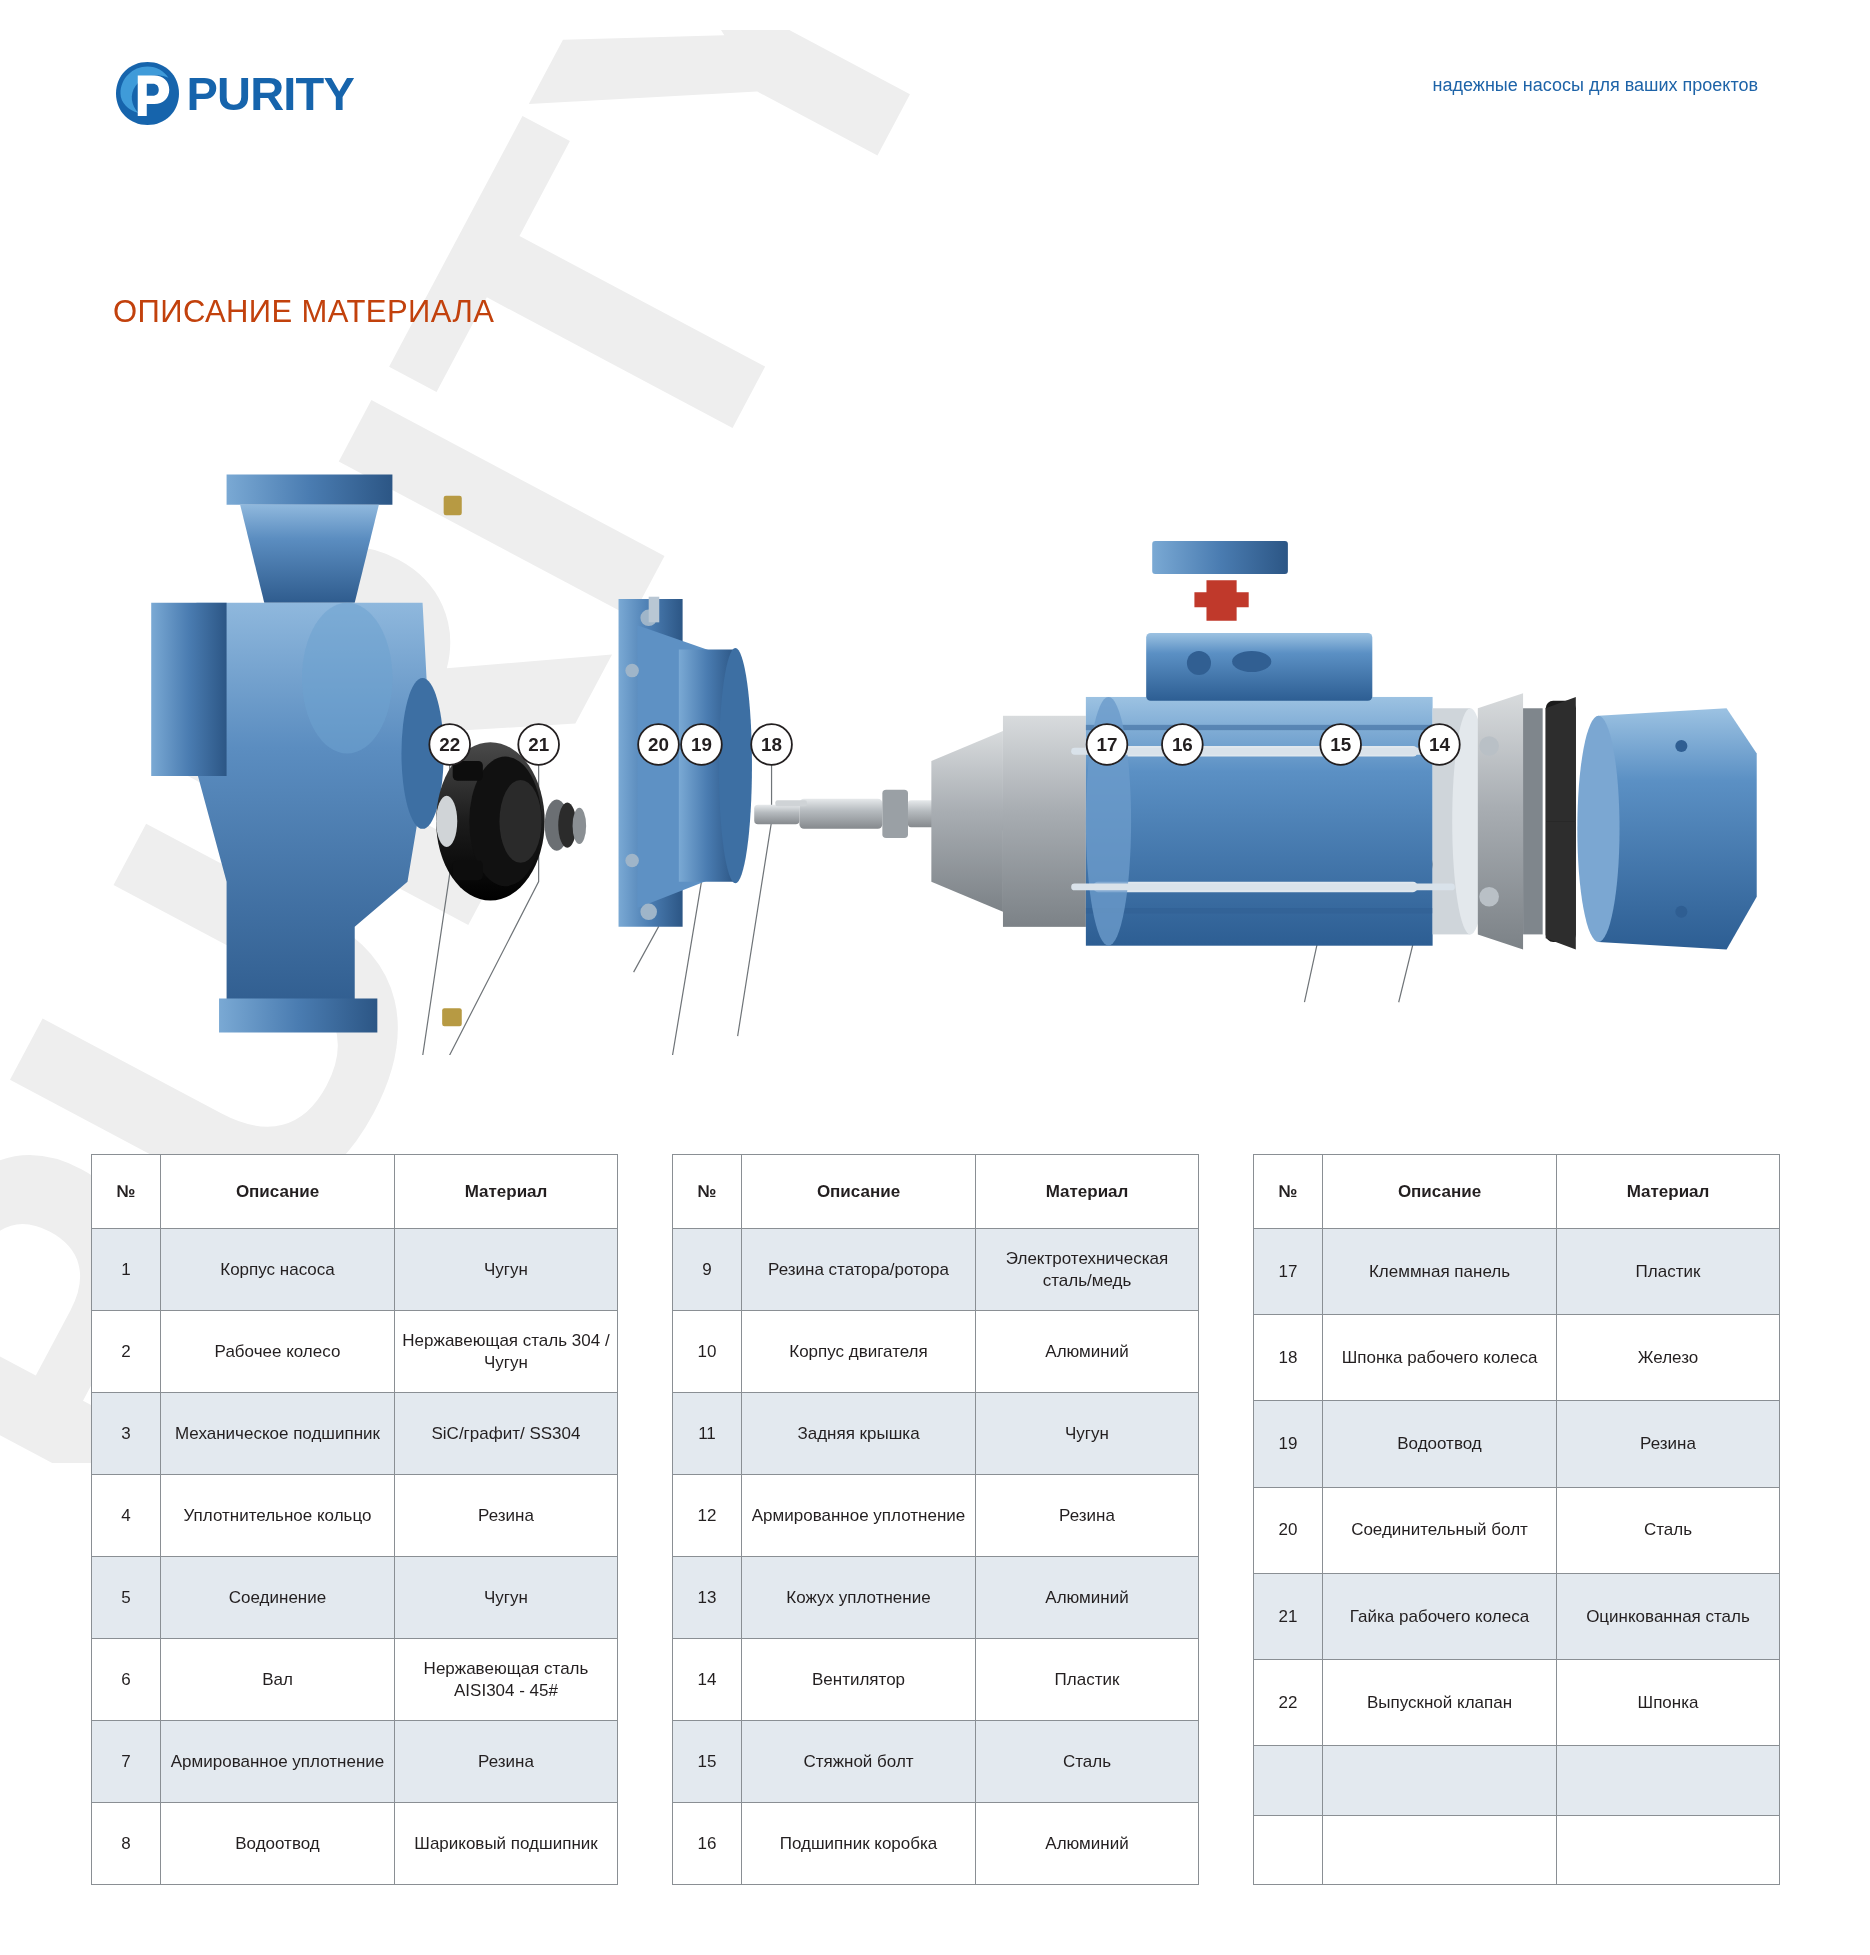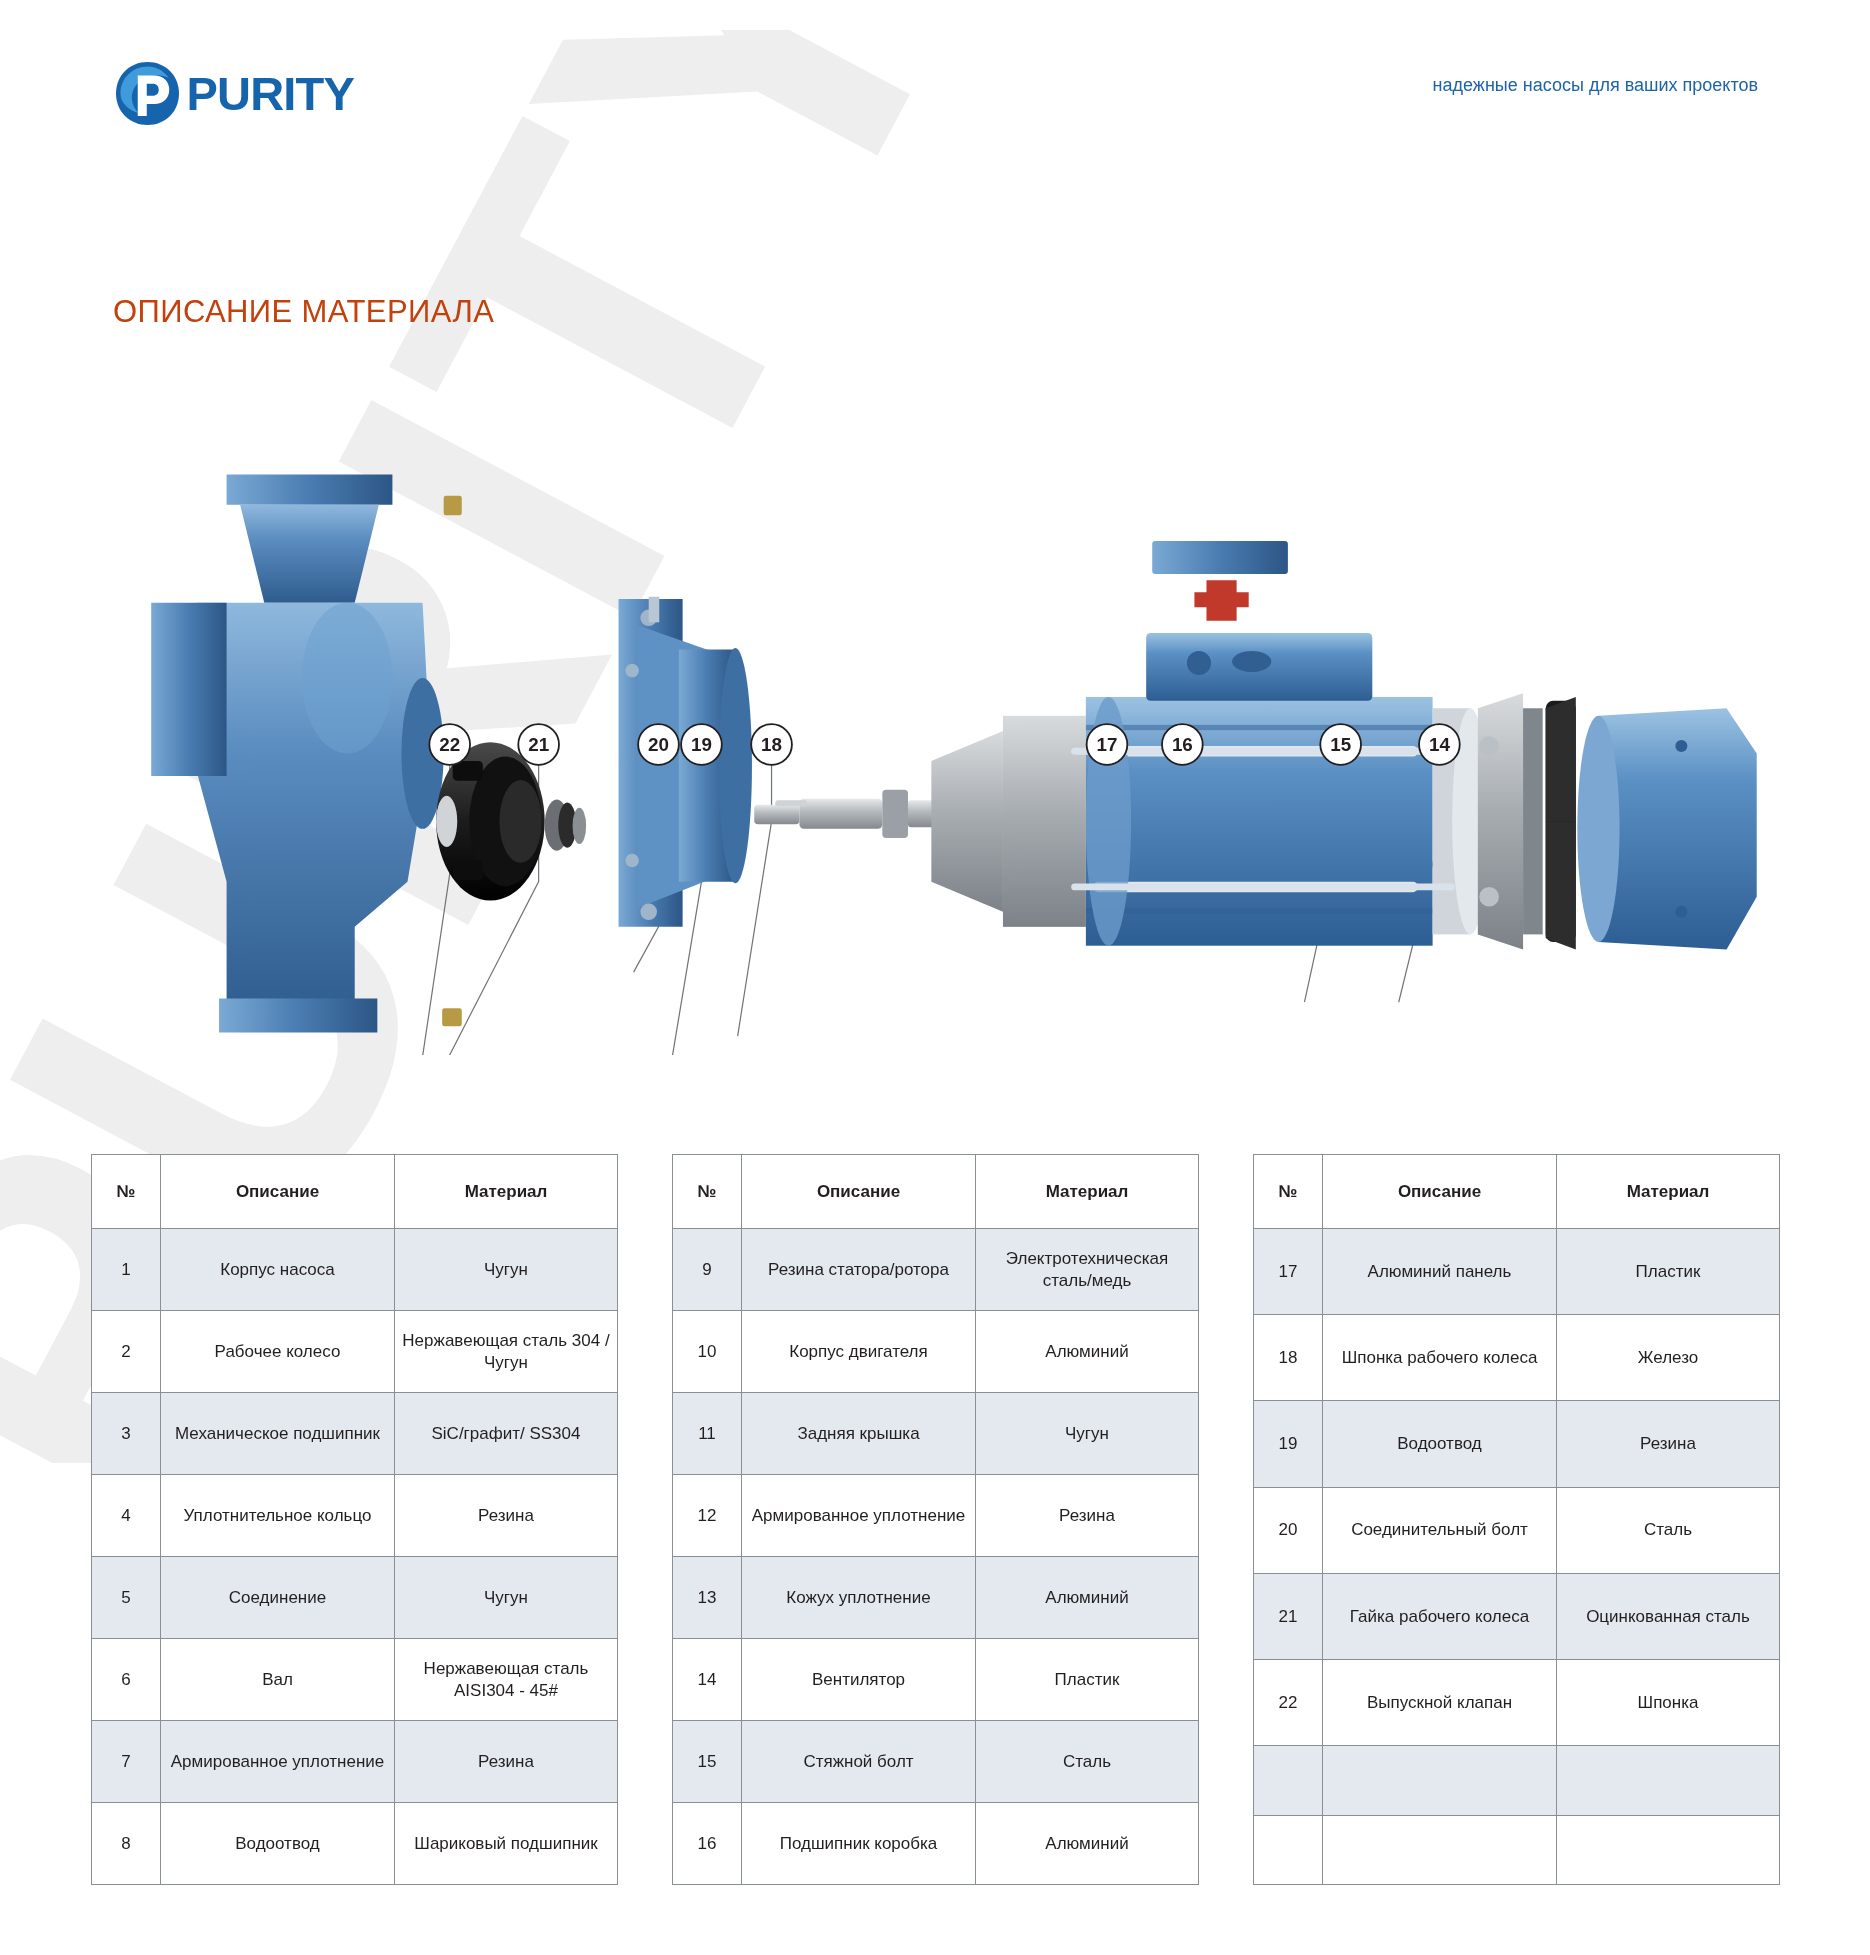--- a/index.html
+++ b/index.html
@@ -539,21 +539,21 @@
     <thead>
       <tr>
         <th>№</th>
         <th>Описание</th>
         <th>Материал</th>
       </tr>
     </thead>
     <tbody>
       <tr class="alt">
         <td>17</td>
-        <td>Алюминий панель</td>
+        <td>Клеммная панель</td>
         <td>Пластик</td>
       </tr>
       <tr class="plain">
         <td>18</td>
         <td>Шпонка рабочего колеса</td>
         <td>Железо</td>
       </tr>
       <tr class="alt">
         <td>19</td>
         <td>Водоотвод</td>

